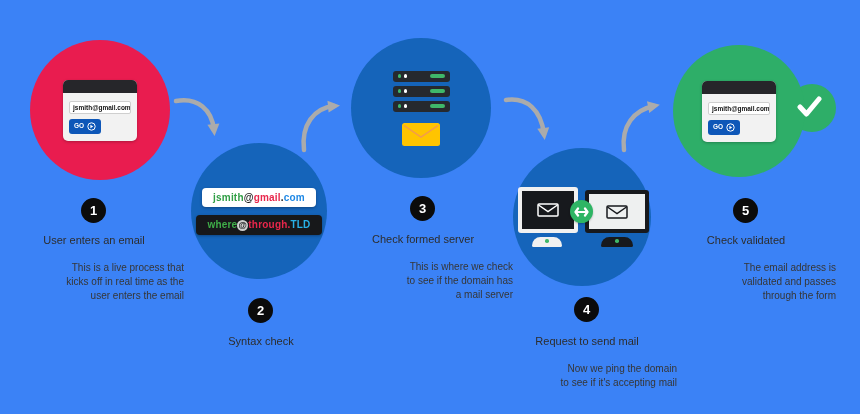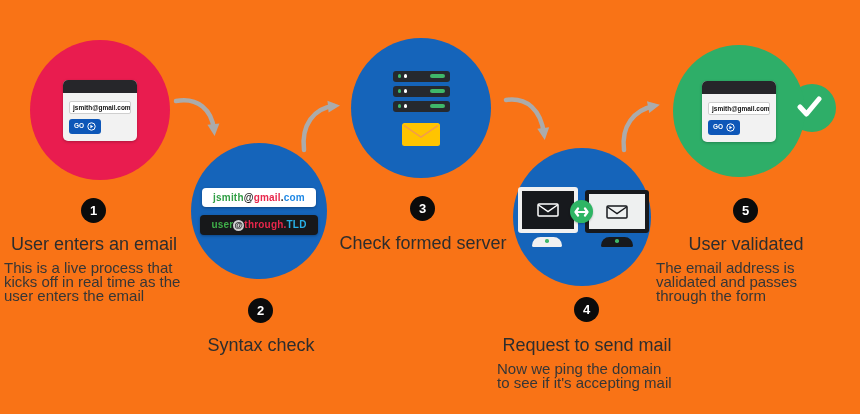--- a/index.html
+++ b/index.html
@@ -1,17 +1,17 @@
 <!DOCTYPE html>
 <html><head>
 <meta charset="utf-8">
 <style>
   html,body { margin:0; padding:0; }
   body { font-family: "Liberation Sans", sans-serif; background:#ffffff; }
-  .canvas { position:relative; width:860px; height:414px; background:#f97316; overflow:hidden; }
+  .canvas { position:relative; width:860px; height:414px; background:#3b82f6; overflow:hidden; }
 
   .step-circle { position:absolute; border-radius:50%; display:flex; align-items:center; justify-content:center; }
   .c1 { left:30px;  top:40px;  width:140px; height:140px; background:#e91c4f; }
   .c2 { left:191px; top:143px; width:136px; height:136px; background:#1564ba; }
   .c3 { left:351px; top:38px;  width:140px; height:140px; background:#1564ba; }
   .c4 { left:513px; top:148px; width:138px; height:138px; background:#1564ba; }
   .c5 { left:673px; top:45px;  width:132px; height:132px; background:#2eae68; }
   .c5-check-bulge { left:788px; top:84px; width:48px; height:48px; background:#2eae68; }
 
   
@@ -52,27 +52,27 @@
 
   
   .badge { position:absolute; width:25px; height:25px; border-radius:50%; background:#0b0b0b; color:#fff; font-size:13px; font-weight:bold; display:flex; align-items:center; justify-content:center; }
   .b1 { left:81px;  top:198px; }
   .b2 { left:248px; top:298px; }
   .b3 { left:410px; top:196px; }
   .b4 { left:574px; top:297px; }
   .b5 { left:733px; top:198px; }
 
   
-  .step-title { position:absolute; width:180px; text-align:center; font-size:18px; color:#2d2d2d; }
+  .step-title { position:absolute; width:180px; text-align:center; font-size:11px; color:#2d2d2d; }
   .t1 { left:4px;   top:234px; }
   .t2 { left:171px; top:335px; }
   .t3 { left:333px; top:233px; }
   .t4 { left:497px; top:335px; }
   .t5 { left:656px; top:234px; }
-  .step-desc { position:absolute; width:180px; text-align:left; font-size:15px; line-height:14px; color:#363636; white-space:pre-line; }
+  .step-desc { position:absolute; width:180px; text-align:right; font-size:10px; line-height:14px; color:#363636; white-space:pre-line; }
   .d1 { left:4px;   top:261px; }
   .d2 { left:171px; top:362px; }
   .d3 { left:333px; top:260px; }
   .d4 { left:497px; top:362px; }
   .d5 { left:656px; top:261px; }
 
   .arrows { position:absolute; left:0; top:0; width:860px; height:414px; pointer-events:none; }
 </style>
 </head>
 <body>
@@ -101,21 +101,21 @@
             <circle cx="4.5" cy="4.5" r="3.7" fill="none" stroke="#fff" stroke-width="1"></circle>
             <path d="M3.4 2.7 L6.2 4.5 L3.4 6.3 Z" fill="#fff"></path>
           </svg>
       </div>
     </div>
   </div>
 
   <div class="step-circle c2">
     <div class="pills">
       <div class="pill pill-light"><span style="color: rgb(47, 158, 68);">jsmith</span><span style="color: rgb(26, 26, 26);">@</span><span style="color: rgb(232, 39, 75);">gmail</span><span style="color: rgb(26, 26, 26);">.</span><span style="color: rgb(30, 136, 229);">com</span></div>
-      <div class="pill pill-dark"><span style="color: rgb(63, 174, 73);">user</span><span class="at-pill-circle" style="color: rgb(23, 24, 26);">@</span><span style="color: rgb(232, 39, 75);">through</span><span style="color: rgb(232, 39, 75);">.</span><span style="color: rgb(40, 178, 232); text-align: center;">TLD</span></div>
+      <div class="pill pill-dark"><span style="color: rgb(63, 174, 73);">where</span><span class="at-pill-circle" style="color: rgb(23, 24, 26);">@</span><span style="color: rgb(232, 39, 75);">through</span><span style="color: rgb(232, 39, 75);">.</span><span style="color: rgb(40, 178, 232); text-align: center;">TLD</span></div>
     </div>
   </div>
 
   <div class="step-circle c3">
     <div class="server-stack">
       <div class="server-row">
           <span class="led led-green"></span>
           <span class="led led-white"></span>
           <span class="led-bar"></span>
         </div>
@@ -191,24 +191,27 @@
   <div class="badge b1">1</div>
   <div class="badge b2">2</div>
   <div class="badge b3">3</div>
   <div class="badge b4">4</div>
   <div class="badge b5">5</div>
 
   <div class="step-title t1">User enters an email</div>
   <div class="step-title t2">Syntax check</div>
   <div class="step-title t3">Check formed server</div>
   <div class="step-title t4">Request to send mail</div>
-  <div class="step-title t5">User validated</div>
+  <div class="step-title t5">Check validated</div>
 
   <div class="step-desc d1">This is a live process that
 kicks off in real time as the
 user enters the email</div>
+  <div class="step-desc d3">This is where we check
+to see if the domain has
+a mail server</div>
   <div class="step-desc d5">The email address is
 validated and passes
 through the form</div>
   <div class="step-desc d4">Now we ping the domain
 to see if it's accepting mail</div>
 
 </div>
 
 </body></html>

